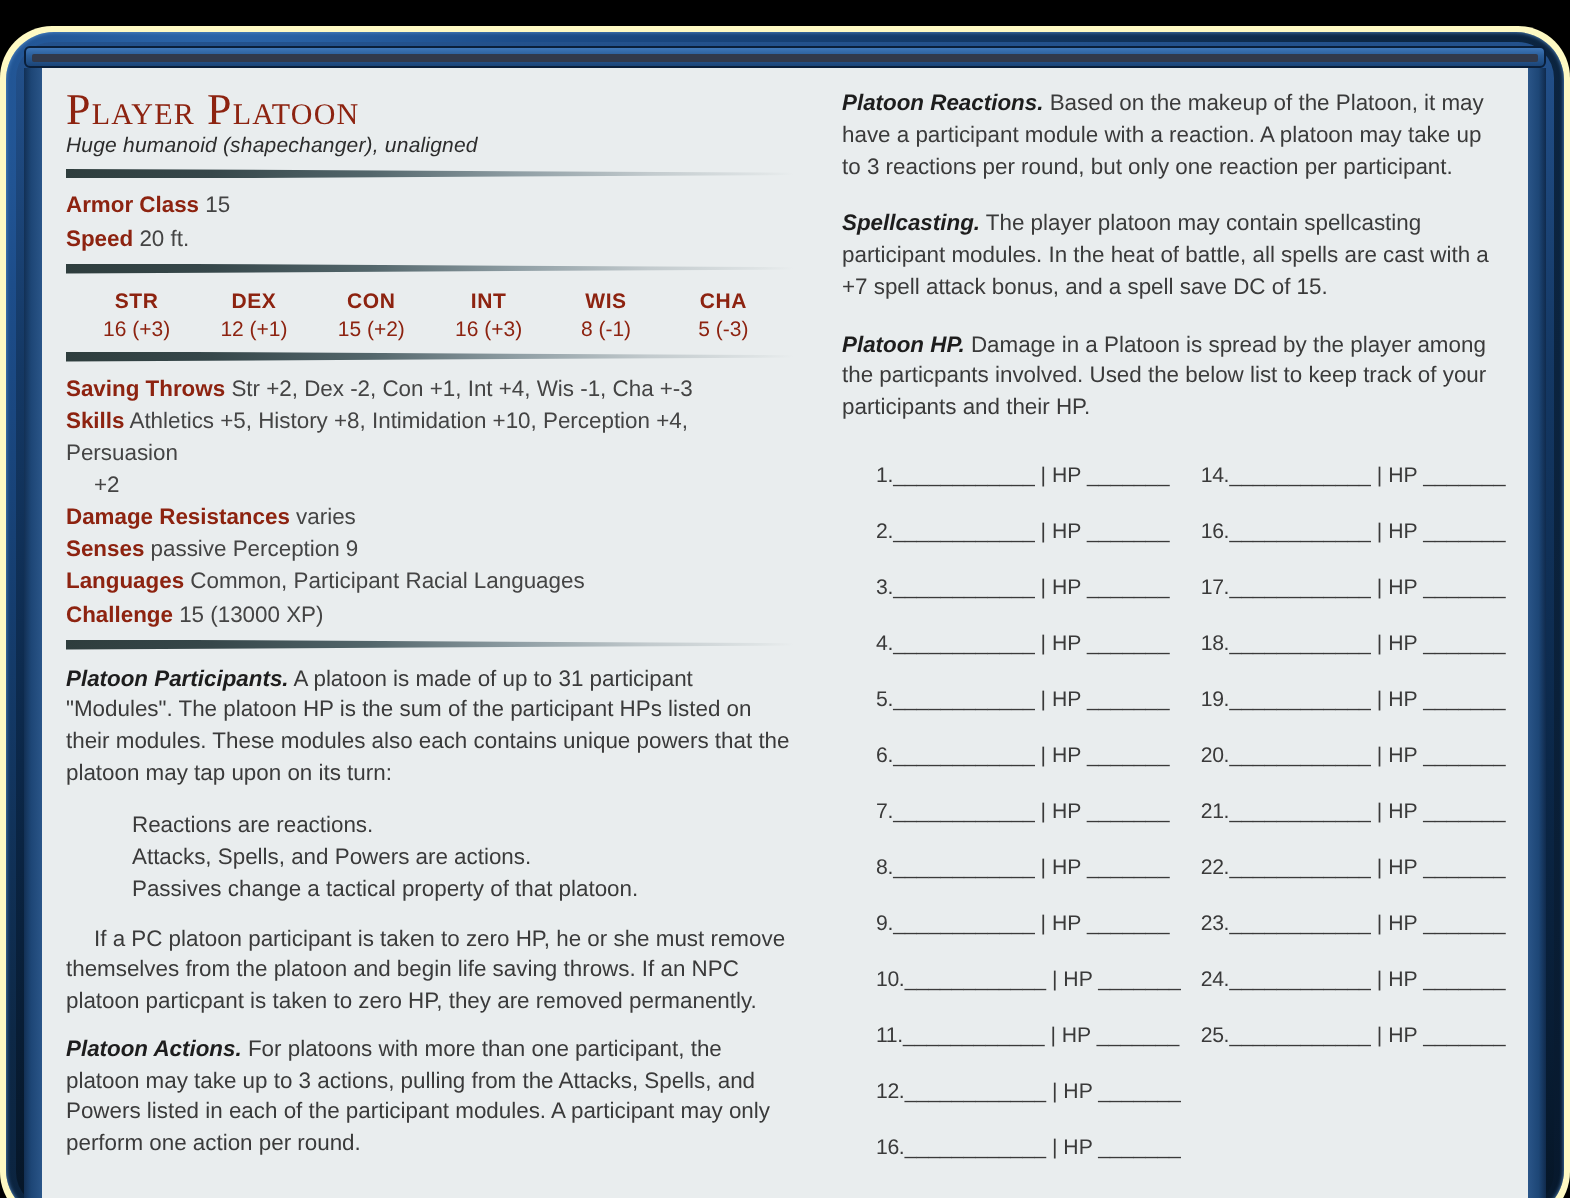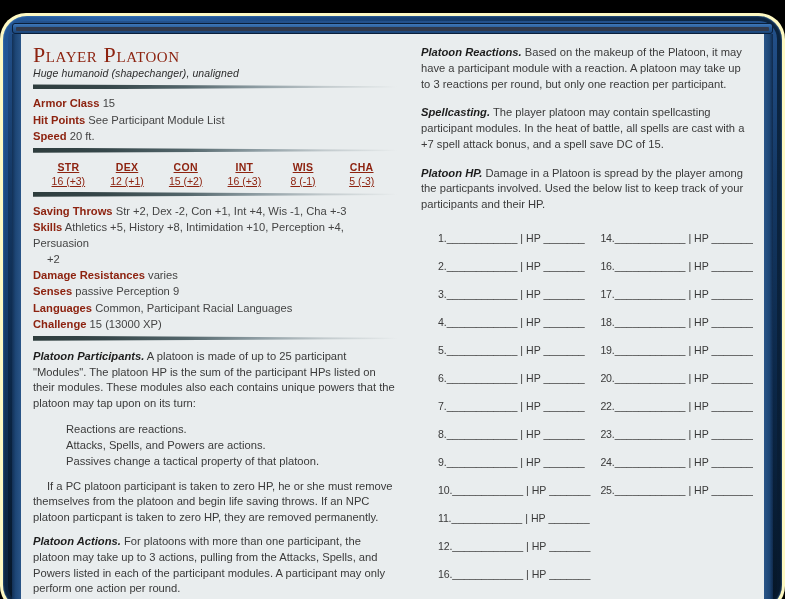--- a/index.html
+++ b/index.html
@@ -119,25 +119,24 @@
   }
   .attr-line b {
     color: #8d2310;
     font-weight: bold;
   }
   .attr-line .indent { display:block; padding-left: 14px; }
 
   
   .abilities {
     display: flex;
-    justify-content: space-between;
+    justify-content: flex-end;
     text-align: center;
     padding: 2px 6px 1px 6px;
     color: #8d2310;
-    text-decoration: underline;
   }
   .ab { flex: 1 1 0; }
   .ab .name { font-size: 10.5px; font-weight: bold; letter-spacing: .3px; }
   .ab .val  { font-size: 10.5px; margin-top: 2px; }
 
   
   .para {
     font-size: 11.2px;
     color: #3a3a3a;
     line-height: 1.41;
@@ -197,24 +196,20 @@
         <div class="subtitle">Huge humanoid (shapechanger), unaligned</div>
 
         <div class="tapered"></div>
 
         <div>
           <div class="attr-line">
             <b>Armor Class</b>
             <span>15</span>
           </div>
           <div class="attr-line">
-            <b>Hit Points</b>
-            <span>See Participant Module List</span>
-          </div>
-          <div class="attr-line">
             <b>Speed</b>
             <span>20 ft.</span>
           </div>
         </div>
 
         <div class="tapered"></div>
 
         <div class="abilities">
           <div class="ab">
             <div class="name">STR</div>
@@ -268,21 +263,21 @@
           </div>
           <div class="attr-line">
             <b>Challenge</b>
             <span>15 (13000 XP)</span>
           </div>
         </div>
 
         <div class="tapered"></div>
 
         <p class="para">
-          <span class="lead">Platoon Participants.</span><span> A platoon is made of up to 25 participant "Modules". The platoon HP is the sum of the participant HPs listed on their modules. These modules also each contains unique powers that the platoon may tap upon on its turn:</span>
+          <span class="lead">Platoon Participants.</span><span> A platoon is made of up to 31 participant "Modules". The platoon HP is the sum of the participant HPs listed on their modules. These modules also each contains unique powers that the platoon may tap upon on its turn:</span>
         </p>
 
         <div class="bullets">
           <div>Reactions are reactions.</div>
           <div>Attacks, Spells, and Powers are actions.</div>
           <div>Passives change a tactical property of that platoon.</div>
         </div>
 
         <p class="para hang">If a PC platoon participant is taken to zero HP, he or she must remove themselves from the platoon and begin life saving throws. If an NPC platoon particpant is taken to zero HP, they are removed permanently.</p>
 
@@ -321,20 +316,21 @@
               <div class="hp-row"><span class="num">12</span><span>.____________</span><span> | HP </span><span>_______</span></div>
               <div class="hp-row"><span class="num">16</span><span>.____________</span><span> | HP </span><span>_______</span></div>
             </div>
           <div class="hp-col" id="hp-col-2">
               <div class="hp-row"><span class="num">14</span><span>.____________</span><span> | HP </span><span>_______</span></div>
               <div class="hp-row"><span class="num">16</span><span>.____________</span><span> | HP </span><span>_______</span></div>
               <div class="hp-row"><span class="num">17</span><span>.____________</span><span> | HP </span><span>_______</span></div>
               <div class="hp-row"><span class="num">18</span><span>.____________</span><span> | HP </span><span>_______</span></div>
               <div class="hp-row"><span class="num">19</span><span>.____________</span><span> | HP </span><span>_______</span></div>
               <div class="hp-row"><span class="num">20</span><span>.____________</span><span> | HP </span><span>_______</span></div>
+              <div class="hp-row"><span class="num">21</span><span>.____________</span><span> | HP </span><span>_______</span></div>
               <div class="hp-row"><span class="num">22</span><span>.____________</span><span> | HP </span><span>_______</span></div>
               <div class="hp-row"><span class="num">23</span><span>.____________</span><span> | HP </span><span>_______</span></div>
               <div class="hp-row"><span class="num">24</span><span>.____________</span><span> | HP </span><span>_______</span></div>
               <div class="hp-row"><span class="num">25</span><span>.____________</span><span> | HP </span><span>_______</span></div>
             </div>
         </div>
       </div>
 
     </div>
 

